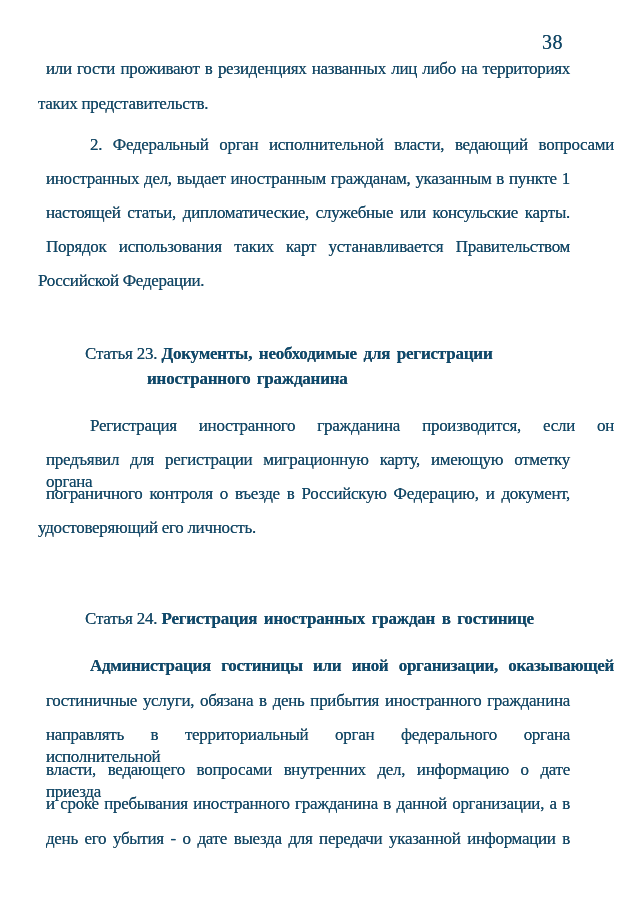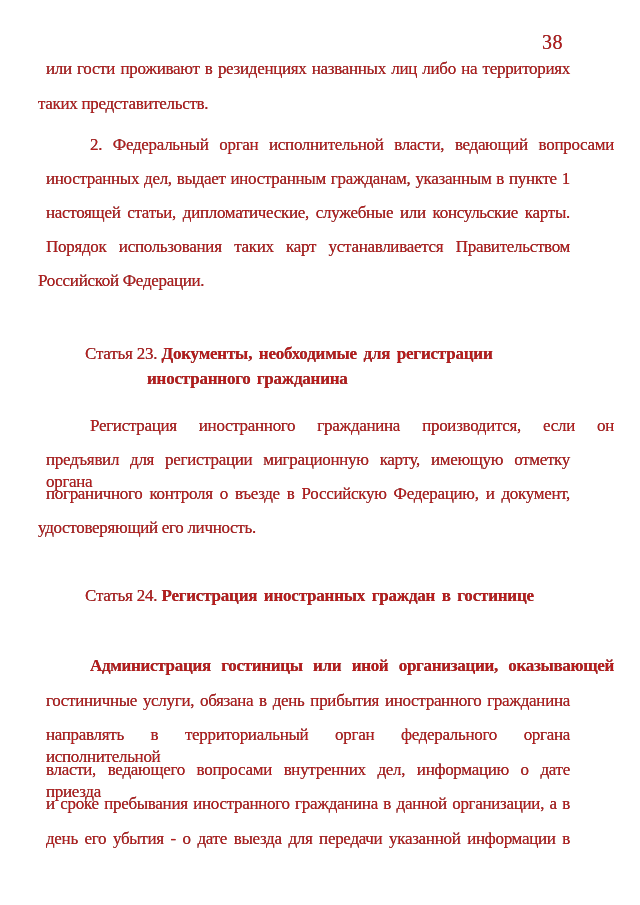--- a/index.html
+++ b/index.html
@@ -7,21 +7,21 @@
     padding: 0;
     background: #ffffff;
   }
   .page {
     position: relative;
     width: 640px;
     height: 905px;
     background: #ffffff;
     overflow: hidden;
     font-family: "Liberation Serif", "DejaVu Serif", serif;
-    color: #b91c1c;
+    color: #0c4a6e;
     text-shadow: 0 0 0.3px rgba(20,20,20,0.75);
   }
   .page-number {
     position: absolute;
     top: 31px;
     right: 77px;
     font-size: 20px;
     letter-spacing: 0.5px;
   }
   .line {
@@ -72,21 +72,21 @@
       <div class="line flush" style="top: 168px;">иностранных дел, выдает иностранным гражданам, указанным в пункте 1</div>
       <div class="line flush" style="top: 202px;">настоящей статьи, дипломатические, служебные или консульские карты.</div>
       <div class="line flush" style="top: 236px;">Порядок использования таких карт устанавливается Правительством</div>
       <div class="line" style="top: 270px;">Российской  Федерации.</div>
       <div class="heading-line" style="top: 343px;"><span class="art-label">Статья 23. </span><span class="art-title">Документы, необходимые  для  регистрации</span></div>
       <div class="heading-line heading-cont" style="top: 368px;">иностранного гражданина</div>
       <div class="line flush" style="top: 415px; padding-left: 44px;">Регистрация иностранного гражданина производится, если он</div>
       <div class="line flush" style="top: 449px;">предъявил для регистрации миграционную карту, имеющую отметку  органа</div>
       <div class="line flush" style="top: 483px;">пограничного контроля о въезде в Российскую Федерацию, и документ,</div>
       <div class="line" style="top: 517px;">удостоверяющий  его  личность.</div>
-      <div class="heading-line" style="top: 585px;"><span class="art-label">Статья 24. </span><span class="art-title">Регистрация иностранных граждан в гостинице</span></div>
+      <div class="heading-line" style="top: 608px;"><span class="art-label">Статья 24. </span><span class="art-title">Регистрация иностранных граждан в гостинице</span></div>
       <div class="line flush" style="top: 655px; padding-left: 44px; font-weight: bold;">Администрация гостиницы или иной организации, оказывающей</div>
       <div class="line flush" style="top: 690px;">гостиничные услуги, обязана в день прибытия иностранного гражданина</div>
       <div class="line flush" style="top: 724px;">направлять в территориальный орган федерального органа исполнительной</div>
       <div class="line flush" style="top: 759px;">власти, ведающего вопросами внутренних дел, информацию о дате приезда</div>
       <div class="line flush" style="top: 793px;">и сроке  пребывания иностранного гражданина  в данной организации, а в</div>
       <div class="line flush" style="top: 828px;">день его убытия - о дате выезда  для передачи  указанной информации  в</div>
     </div>
 </div>
 
 </body></html>

